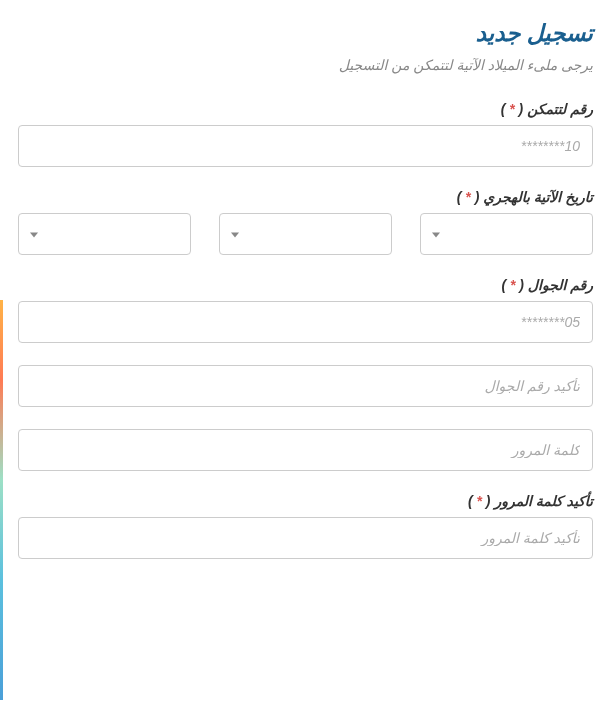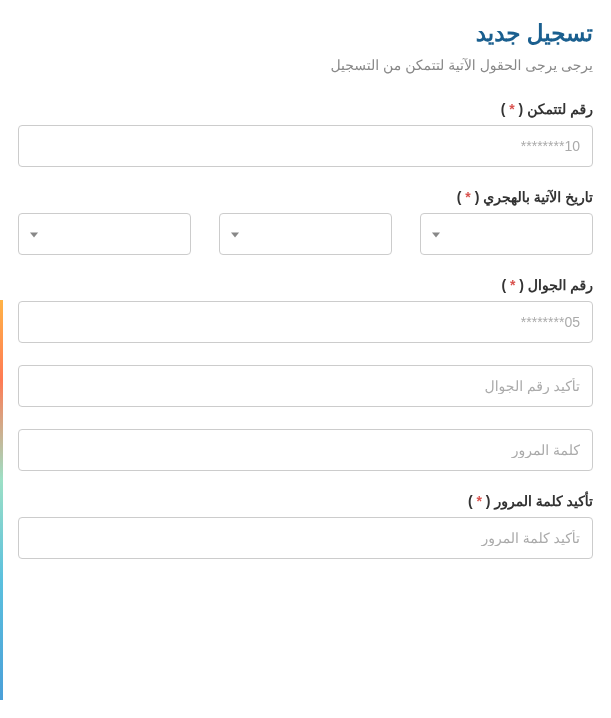--- a/index.html
+++ b/index.html
@@ -1,15 +1,15 @@
 <!DOCTYPE html>
 <html dir="rtl" lang="ar"><head>
 <meta charset="utf-8">
 <style>
-* { box-sizing: border-box; margin: 0; padding: 0; }
+* { box-sizing: border-box; margin: 0; padding: 0; font-style: italic; }
 body {
   font-family: Tahoma, Arial, sans-serif;
   background: #fff;
   width: 611px;
   height: 718px;
   position: relative;
   direction: rtl;
 }
 .side-stripe {
   position: absolute;
@@ -104,21 +104,21 @@
 }
 </style>
 </head>
 <body>
 
 <div class="side-stripe"></div>
 
 <div class="container">
 
   <h2>تسجيل جديد</h2>
-  <p class="subtitle">يرجى يرجى الحقول الآتية لتتمكن من التسجيل</p>
+  <p class="subtitle">يرجى ملىء الميلاد الآتية لتتمكن من التسجيل</p>
 
   <div class="form-group">
     <label class="form-label">
       <span>رقم لتتمكن</span><span class="req-open"> ( </span><span class="asterisk">*</span><span class="req-close"> )</span>
     </label>
     <input type="text" class="form-control" placeholder="10********" style="">
   </div>
 
   <div class="form-group">
     <label class="form-label">

